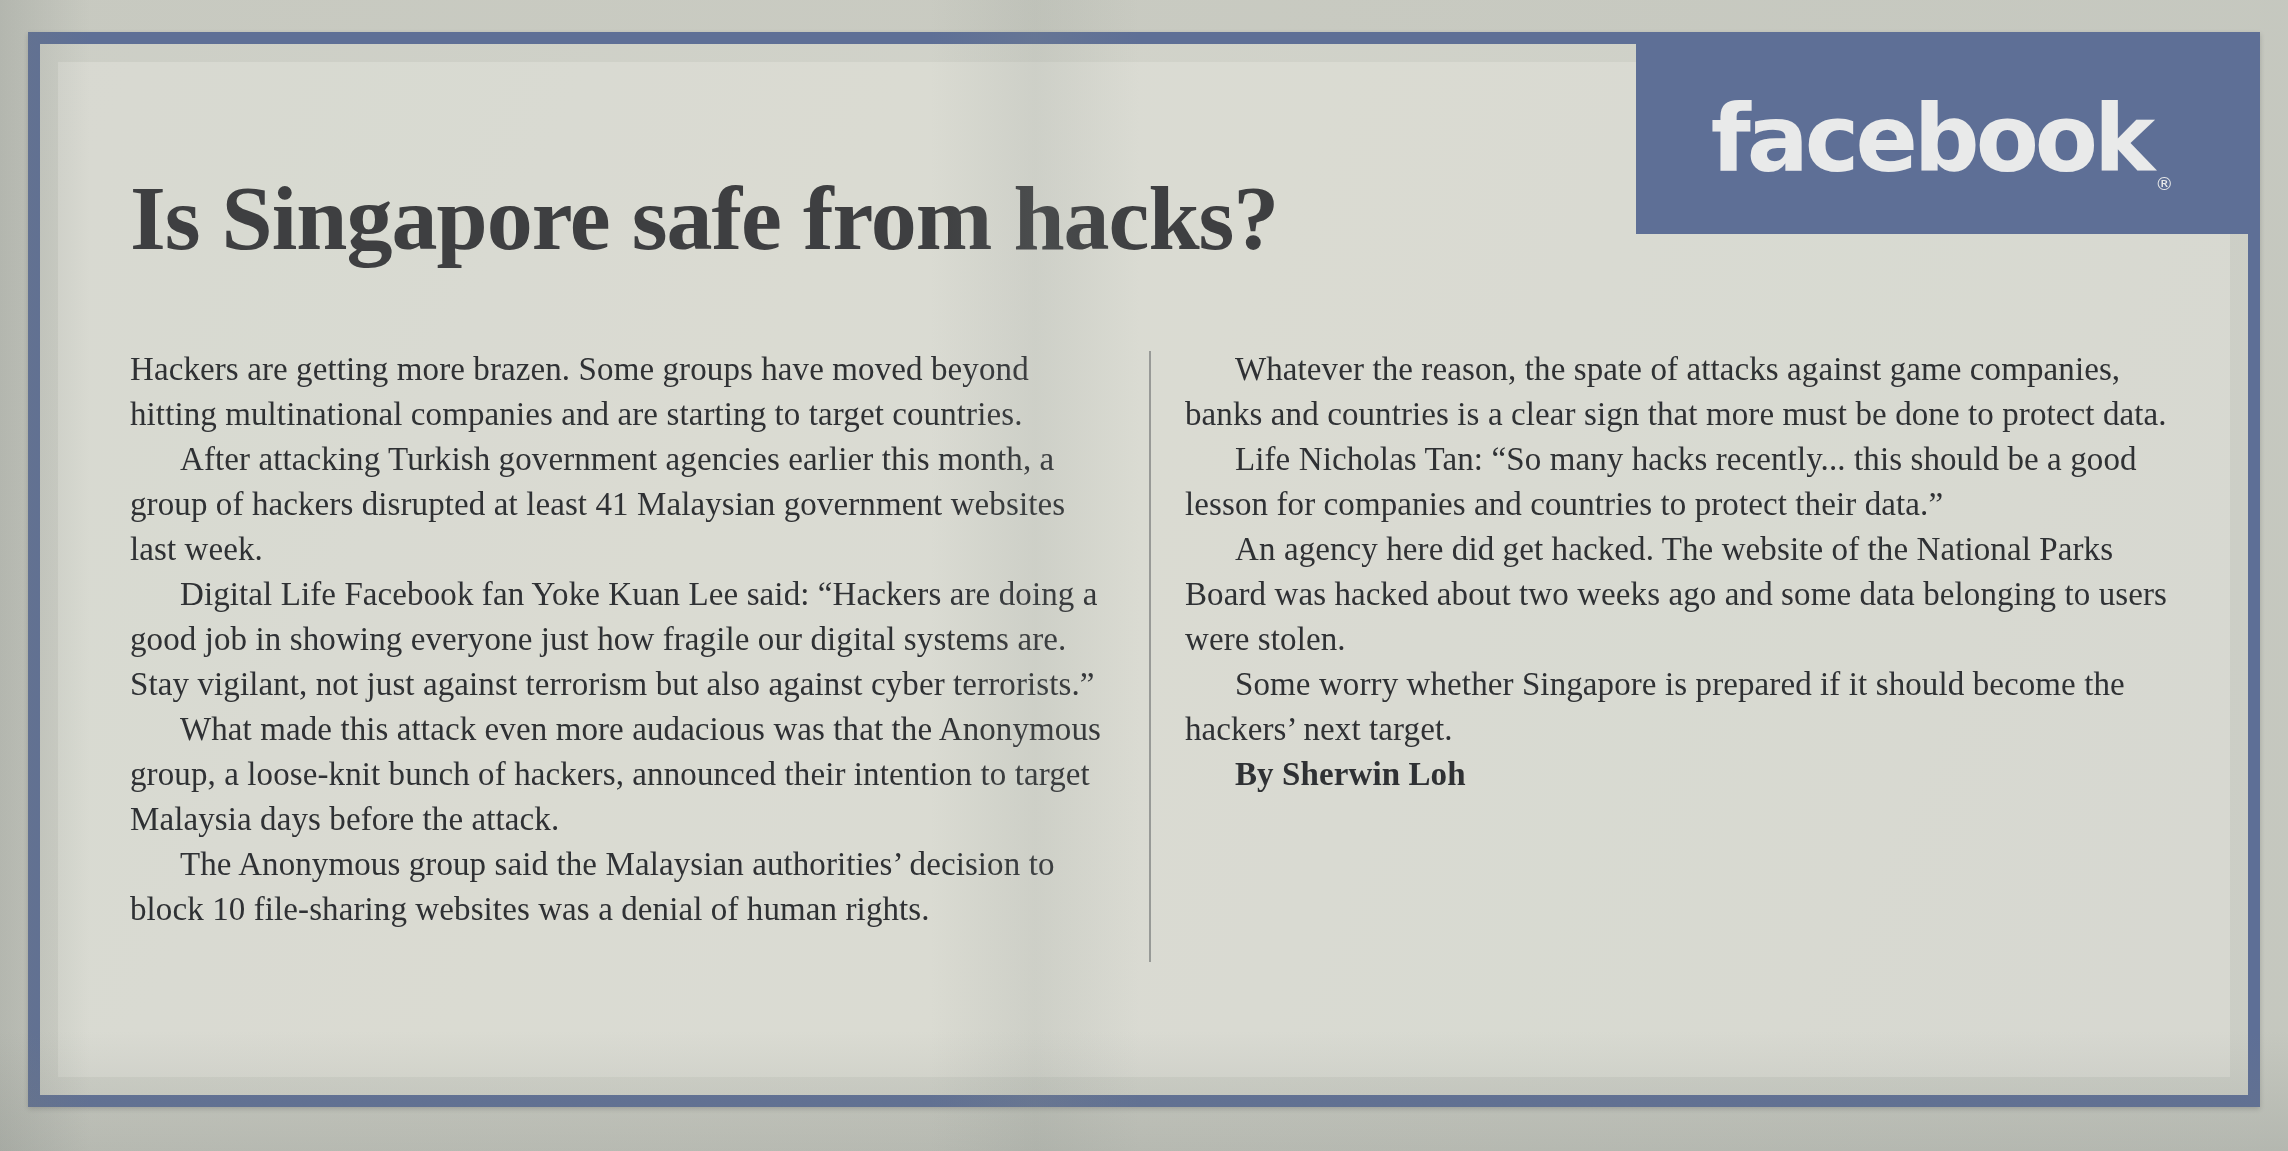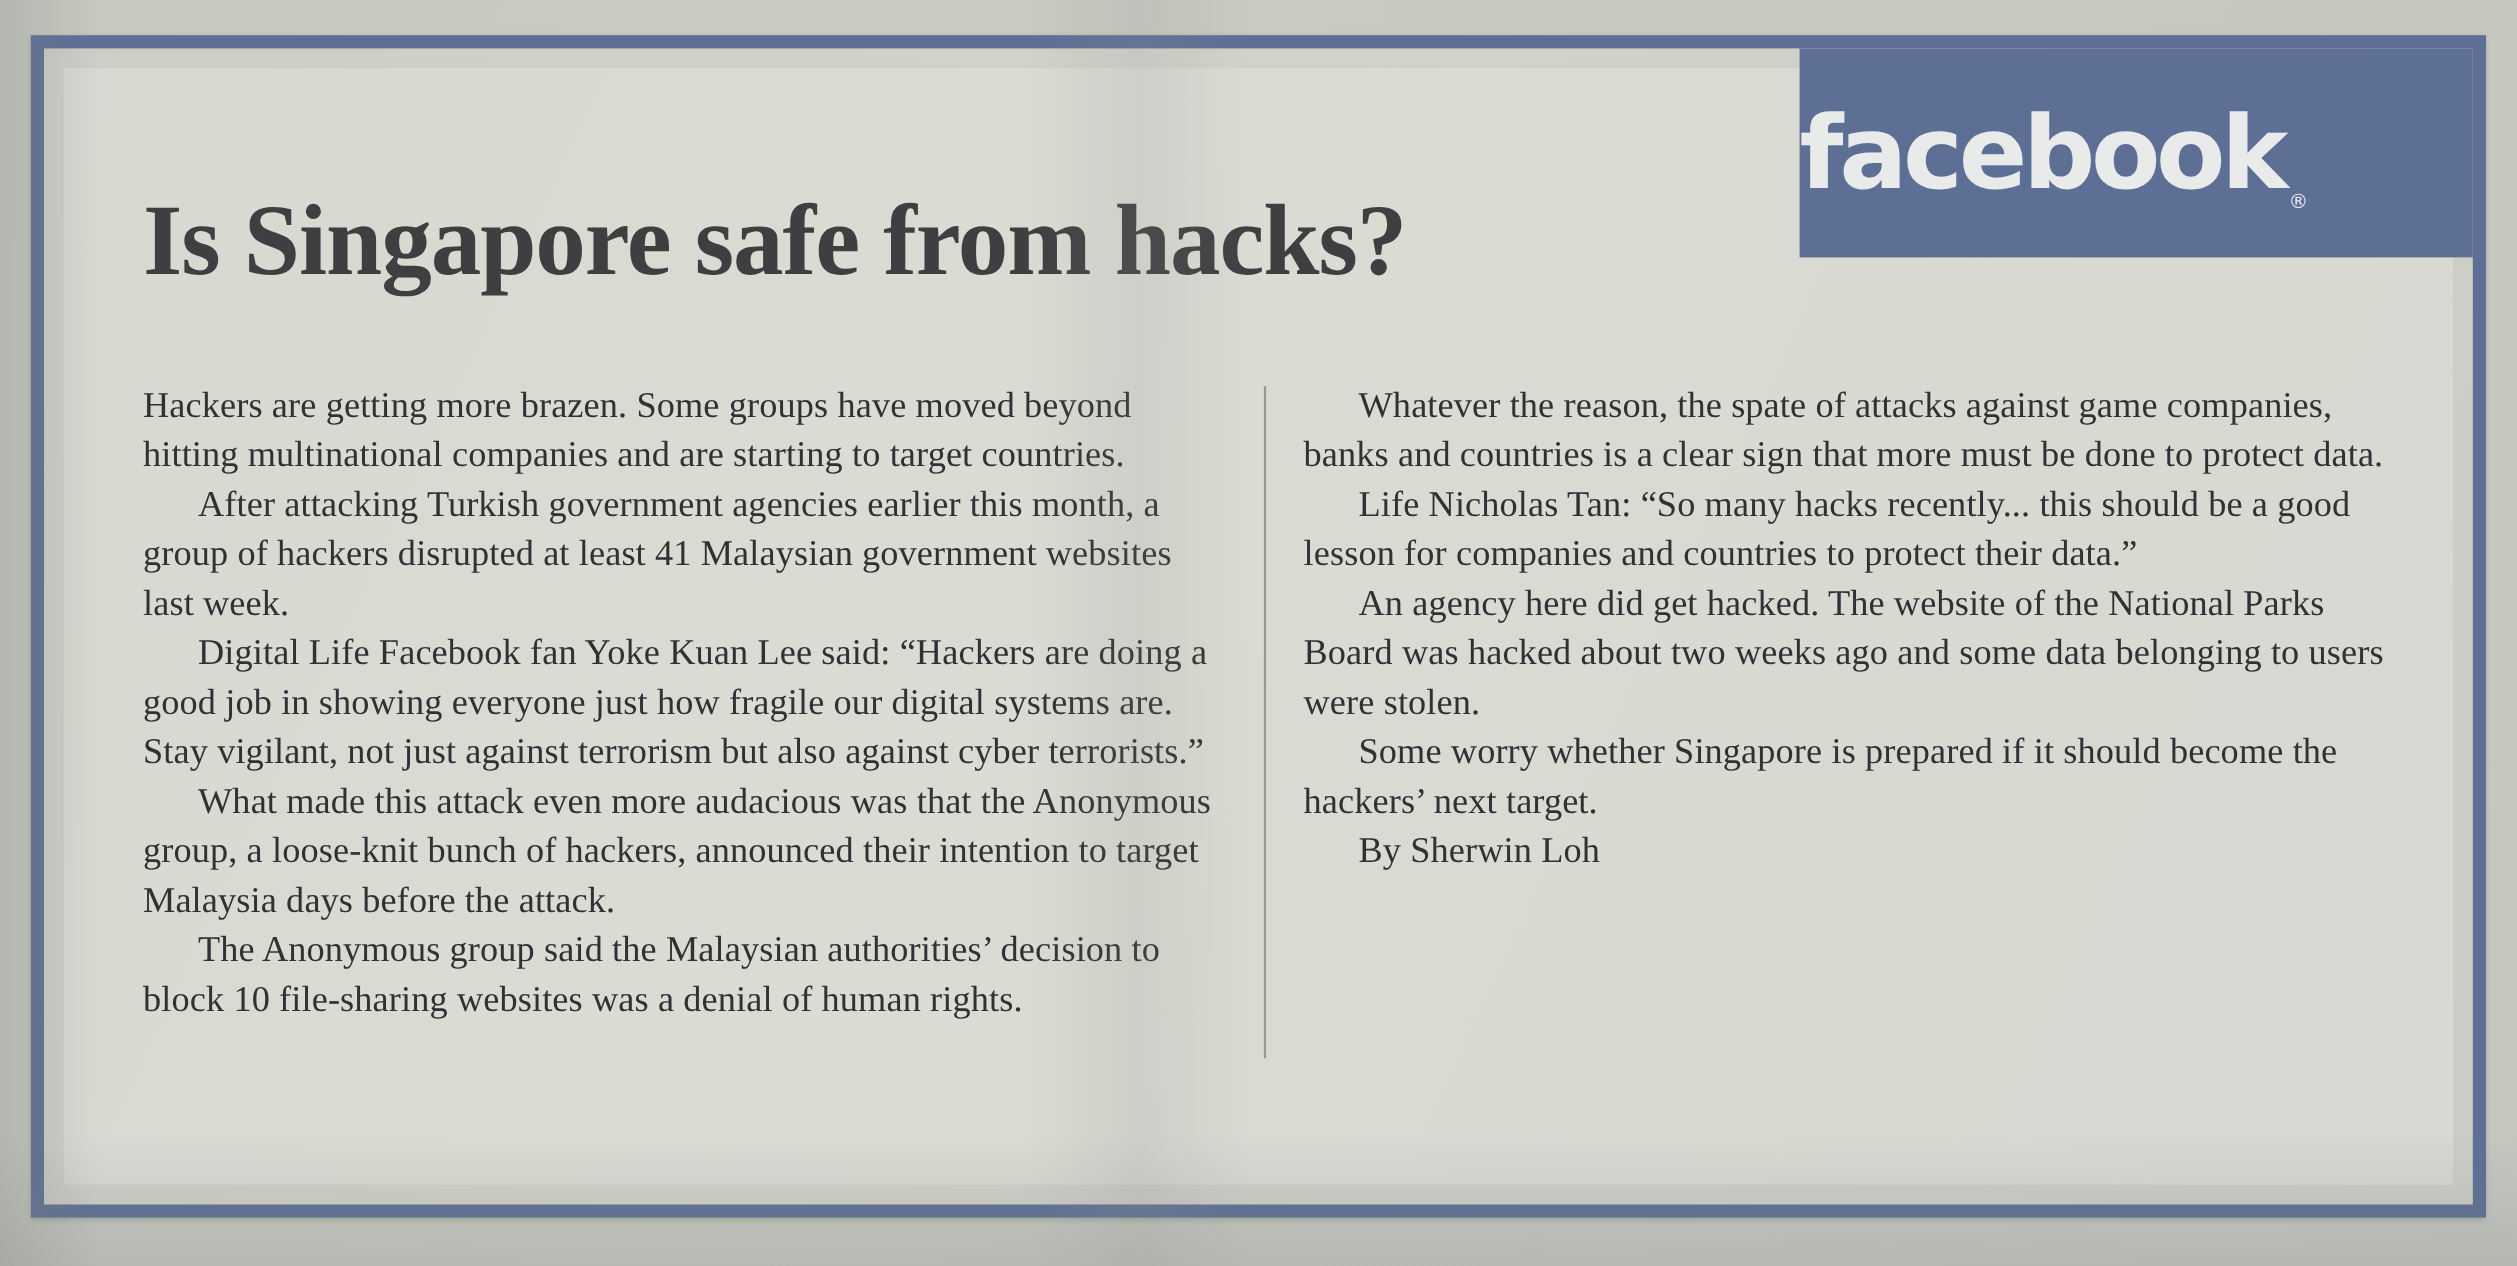--- a/index.html
+++ b/index.html
@@ -82,20 +82,21 @@
 
   .fb-badge {
     position: absolute;
     right: -18px;
     top: -18px;
     width: 612px;
     height: 190px;
     background: #5e6f96;
     display: flex;
     align-items: center;
+    justify-content: center;
   }
   .fb-badge .fb-word {
     font-family: "DejaVu Sans", sans-serif;
     font-weight: bold;
     font-size: 92px;
     letter-spacing: -4px;
     color: #e9eaea;
   }
   .fb-badge .fb-reg {
     font-family: "DejaVu Sans", sans-serif;
@@ -135,21 +136,21 @@
     line-height: 45px;
     color: #2f3134;
     text-indent: 50px;
     letter-spacing: 0.1px;
   }
   .col p.lead { text-indent: 0; }
 
   .byline {
     margin-top: 36px;
     font-family: "DejaVu Sans", sans-serif;
-    font-weight: normal;
+    font-weight: bold;
     font-size: 28px;
     color: #2f3134;
     text-indent: 0;
   }
 
   
   .shade-a {
     position: absolute; left: 930px; top: 0; width: 210px; height: 1151px;
     background: linear-gradient(90deg, rgba(150,155,150,0.0), rgba(140,148,142,0.16), rgba(150,155,150,0.0));
     pointer-events: none;

